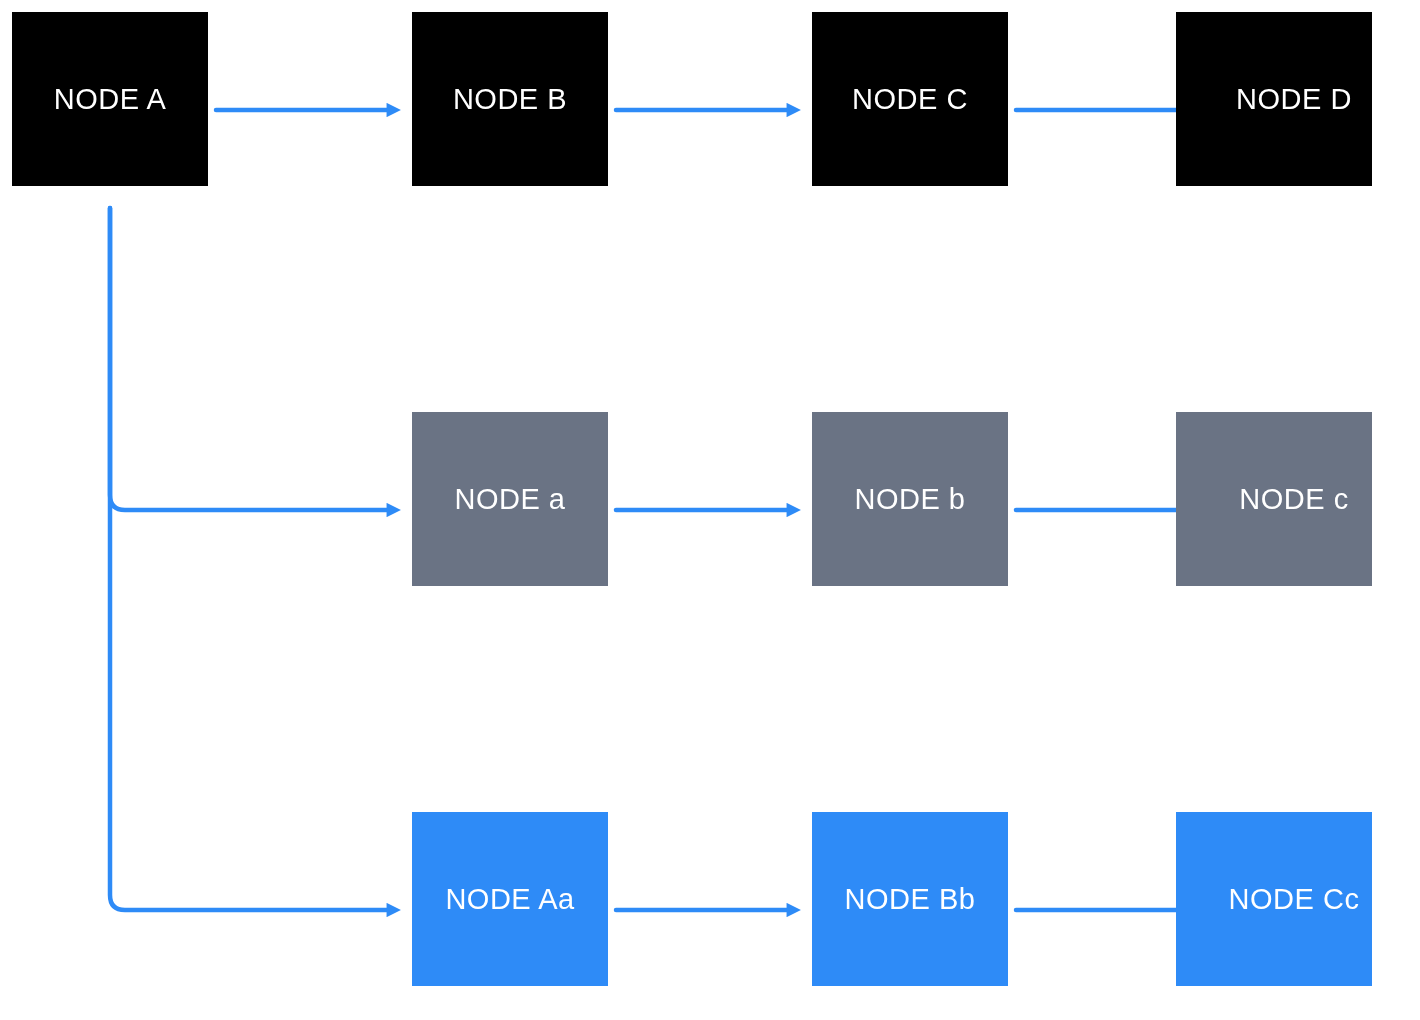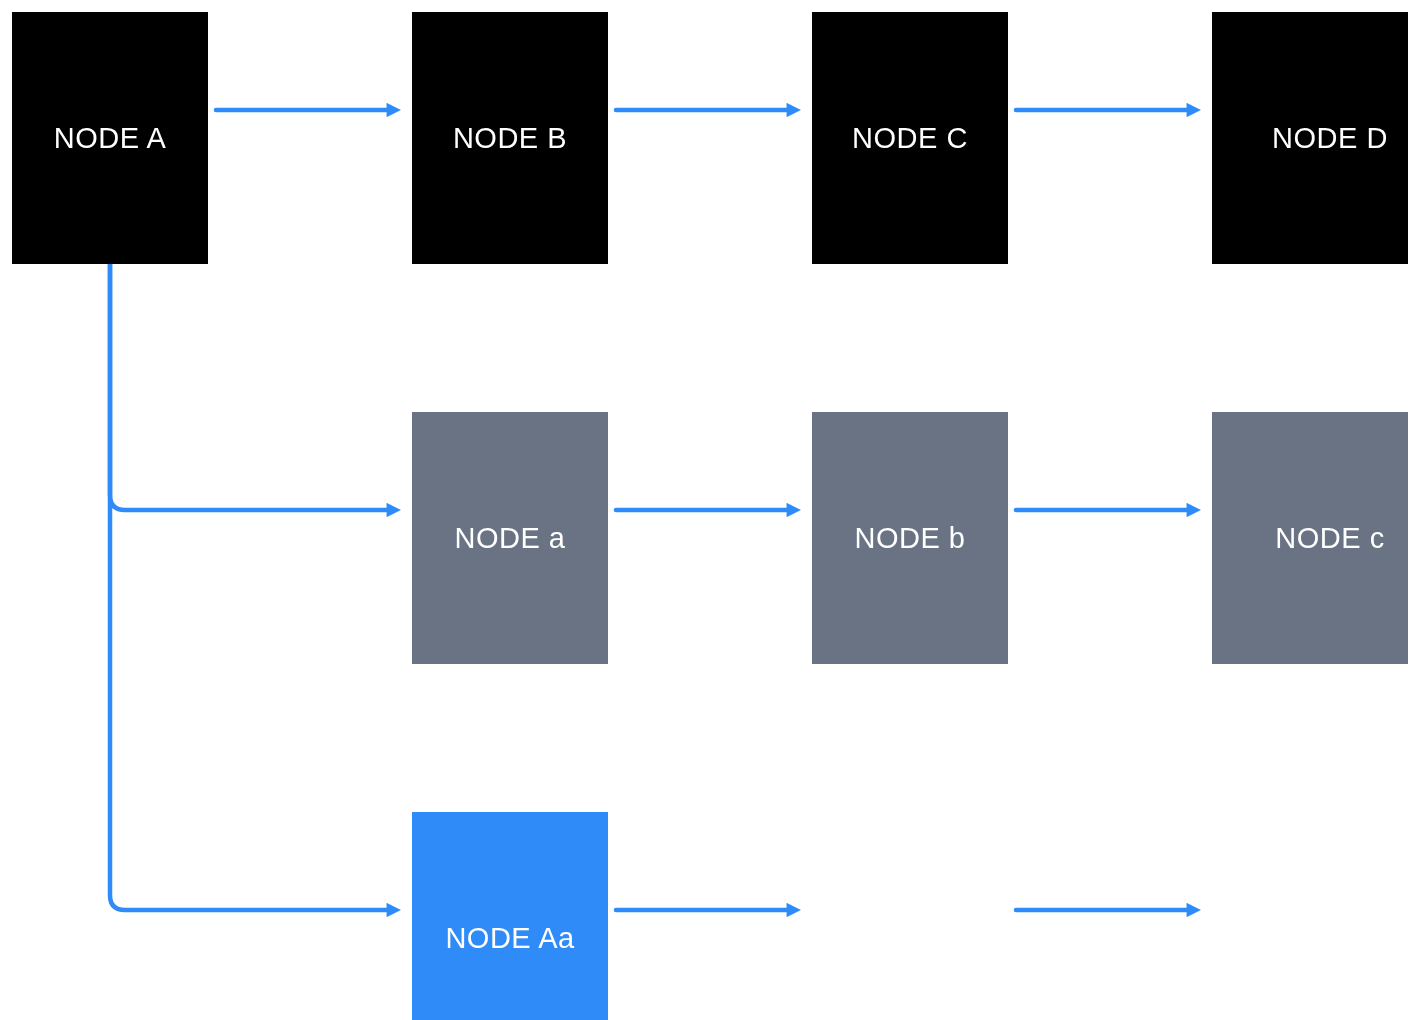--- a/index.html
+++ b/index.html
@@ -29,21 +29,21 @@
     stroke: var(--arrow);
     stroke-width: 4.5;
     fill: none;
     stroke-linecap: round;
     stroke-linejoin: round;
   }
   .arrowhead-fill { fill: var(--arrow); }
   .node {
     position: absolute;
     width: 196px;
-    height: 252px;
+    height: 174px;
     display: flex;
     align-items: center;
     justify-content: center;
   }
   .node .label {
     color: var(--node-text);
     font-size: 29px;
     font-weight: 500;
     letter-spacing: 0.5px;
     white-space: nowrap;
@@ -52,21 +52,21 @@
   .variant-gray  { background: var(--node-gray); }
   .variant-blue  { background: var(--node-blue); align-items: center; }
 
   
   .r0 { top: 12px; }
   .r1 { top: 412px; }
   .r2 { top: 812px; }
   .c0 { left: 12px; }
   .c1 { left: 412px; }
   .c2 { left: 812px; }
-  .c3 { left: 1212px; padding-left: 40px; }
+  .c3 { left: 1176px; padding-left: 40px; }
 </style>
 </head>
 <body>
 
 <div class="canvas">
 
   <svg class="edges-layer" viewBox="0 0 1420 1020" xmlns="http://www.w3.org/2000/svg">
     <defs>
       <marker id="arrowhead" viewBox="0 0 10 10" refX="1" refY="5" markerWidth="4" markerHeight="3.2" orient="auto" markerUnits="strokeWidth">
         <path class="arrowhead-fill" d="M0,0 L10,5 L0,10 Z"></path>
@@ -107,14 +107,20 @@
   <div class="node variant-gray r1 c2">
     <span class="label">NODE b</span>
   </div>
   <div class="node variant-gray r1 c3">
     <span class="label">NODE c</span>
   </div>
 
   <div class="node variant-blue r2 c1">
     <span class="label">NODE Aa</span>
   </div>
+  <div class="node variant-blue r2 c2">
+    <span class="label">NODE Bb</span>
+  </div>
+  <div class="node variant-blue r2 c3">
+    <span class="label">NODE Cc</span>
+  </div>
 
 </div>
 
 </body></html>

